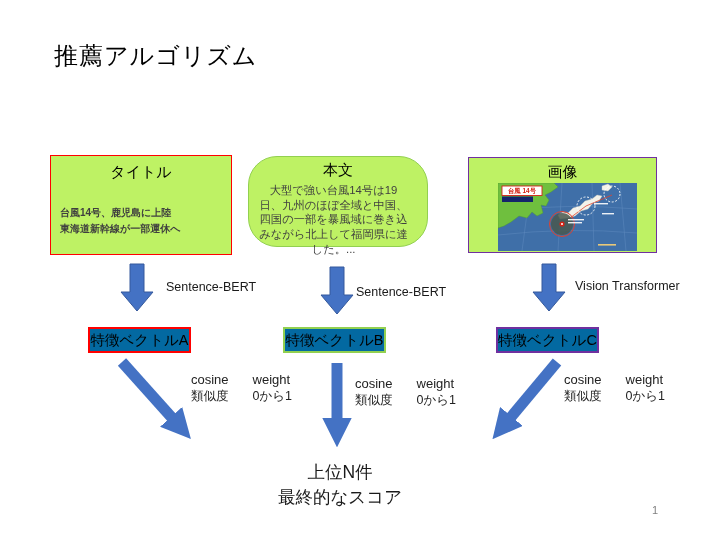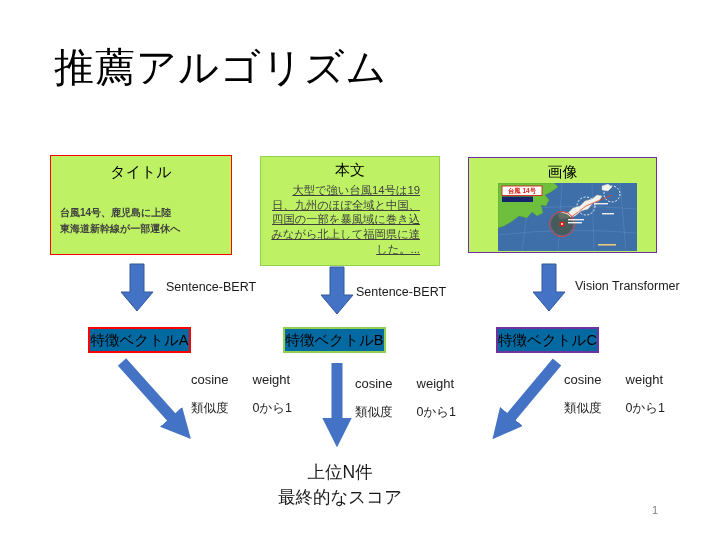--- a/index.html
+++ b/index.html
@@ -3,43 +3,43 @@
 <meta charset="utf-8">
 <style>
   html,body{margin:0;padding:0;}
   body{
     width:720px;height:540px;position:relative;background:#ffffff;
     font-family:"Liberation Sans","DejaVu Sans",sans-serif;color:#111;
     overflow:hidden;
   }
   .abs{position:absolute;}
   .slide-title{
-    left:54px;top:40px;font-size:40px;font-weight:400;color:#000;
+    left:54px;top:40px;font-size:24px;font-weight:400;color:#000;
     letter-spacing:1px;
   }
   .src-box{border:1.6px solid;box-sizing:border-box;background:#bef264;}
   .src-box .hdr{text-align:center;font-size:15px;color:#000;padding-top:7px;}
   .box-title{left:50px;top:155px;width:182px;height:100px;}
   .box-title .lines{margin:23px 8px 0 9px;font-size:10px;font-weight:bold;
     color:#3f3f3f;line-height:1.55;}
-  .box-body{left:260px;top:156px;width:180px;height:110px;}
+  .box-body{left:248px;top:156px;width:180px;height:91px;border-radius:29px;}
   .box-body .hdr{padding-top:4px;}
   .box-body .txt{margin:3px 19px 0 10px;font-size:11.3px;color:#3f3f3f;
-    line-height:1.3;text-align:right;text-decoration:underline;}
+    line-height:1.3;text-align:center;}
   .box-image{left:468px;top:157px;width:189px;height:96px;}
   .box-image .hdr{padding-top:5px;}
   .map{left:498px;top:183px;width:139px;height:68px;}
   .down-arrow{width:36px;height:50px;}
   .enc-label{font-size:12.5px;color:#1a1a1a;white-space:nowrap;}
   .fv-box{width:103px;height:26px;border:2px solid;box-sizing:border-box;
     display:flex;align-items:center;justify-content:center;background:#0369a1;}
   .fv-box span{font-size:14.5px;color:#000;white-space:nowrap;}
   .cw{display:flex;gap:24px;}
   .cw .col div:first-child{font-size:13px;color:#222;}
-  .cw .col div:last-child{font-size:12.5px;color:#222;margin-top:13px;}
+  .cw .col div:last-child{font-size:12.5px;color:#222;margin-top:1px;}
   .result{left:248px;top:460px;width:184px;text-align:center;
     font-size:17.5px;color:#1a1a1a;line-height:1.45;}
   .page-num{left:652px;top:504px;font-size:11px;color:#808080;}
 </style>
 </head>
 <body>
 
 <div class="abs slide-title">推薦アルゴリズム</div>
 
 <div class="abs src-box box-title" style="border-color:#FF0000">

